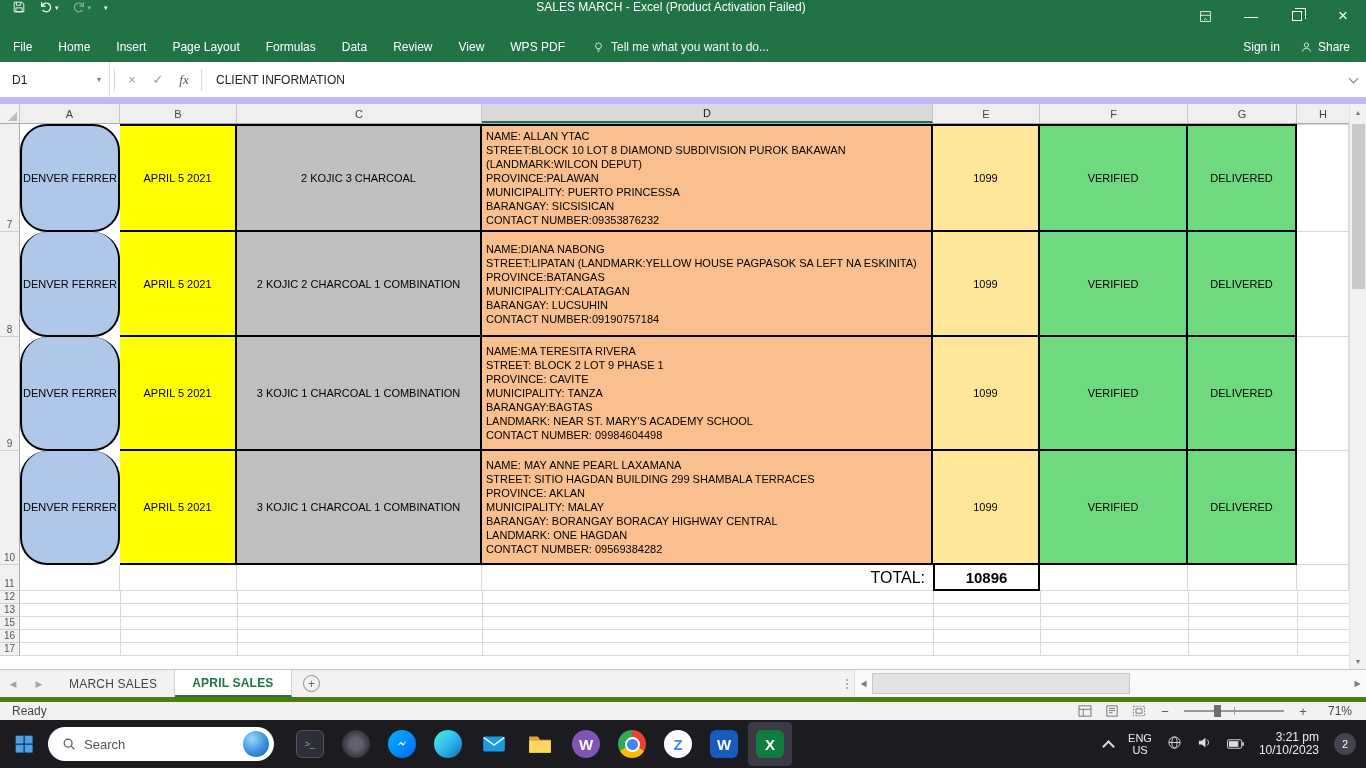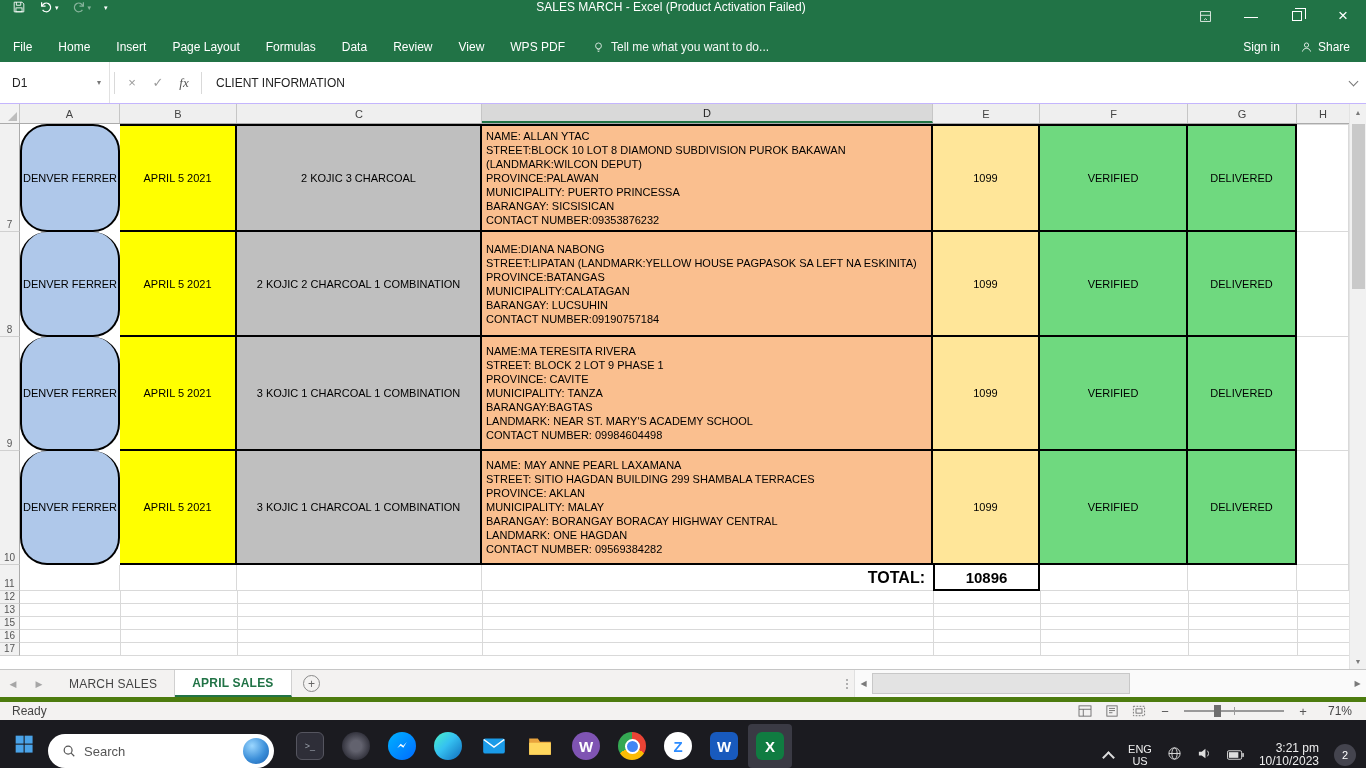--- a/index.html
+++ b/index.html
@@ -19,21 +19,21 @@
   .restore-box::after{content:"";position:absolute;left:2px;top:-4px;width:10px;height:10px;border:1px solid #fff;border-left:none;border-bottom:none;}
 
   
   .ribbon{position:absolute;top:32px;left:0;width:100%;height:30px;background:var(--excel-green,#217346);display:flex;align-items:center;color:#fff;font-size:12px;}
   .rtab{padding:0 13px;height:100%;display:flex;align-items:center;white-space:nowrap;}
   .tellme{display:flex;align-items:center;gap:6px;margin-left:14px;opacity:.95;white-space:nowrap;}
   .ribbon-right{margin-left:auto;display:flex;align-items:center;gap:20px;padding-right:16px;}
   .share-btn{display:flex;align-items:center;gap:5px;}
 
   
-  .formula-bar{position:absolute;top:62px;left:0;width:100%;height:42px;background:#fff;border-bottom:1px solid #c4b5fd;display:flex;align-items:center;}
+  .formula-bar{position:absolute;top:62px;left:0;width:100%;height:42px;background:#fff;border-bottom:7px solid #c4b5fd;display:flex;align-items:center;}
   .name-box{width:110px;height:100%;display:flex;align-items:center;padding-left:12px;font-size:12px;color:#222;position:relative;border-right:1px solid #e1e1e1;}
   .nb-caret{position:absolute;right:8px;font-size:8px;color:#777;}
   .fb-sep{width:1px;height:22px;background:#d9d9d9;margin:0 4px;}
   .fb-btn{width:26px;display:flex;justify-content:center;align-items:center;color:#9a9a9a;font-size:13px;}
   .fb-fx{font-style:italic;font-family:"Liberation Serif","DejaVu Serif",serif;color:#555;font-size:13px;}
   .fb-input{flex:1;font-size:12px;color:#222;padding-left:10px;white-space:nowrap;overflow:hidden;}
   .fb-expand{width:26px;display:flex;justify-content:center;align-items:center;}
   .chev-down{width:7px;height:7px;border-right:1.5px solid #777;border-bottom:1.5px solid #777;transform:rotate(45deg);margin-top:-3px;}
 
   
@@ -58,21 +58,21 @@
   .data-row .c-a{border-left:2px solid #000;background:var(--cell-agent-blue,#AFC8EA);border-radius:27px;}
   .c-b{background:var(--cell-date-yellow,#FFFF00);}
   .c-c{background:var(--cell-order-gray,#BFBFBF);}
   .c-d{background:var(--cell-client-orange,#FABF8F);justify-content:flex-start;text-align:left;white-space:pre-line;line-height:14px;padding:0 4px;}
   .c-e{background:var(--cell-amount-tan,#FFE699);}
   .c-f,.c-g{background:var(--cell-status-green,#6FD97F);}
   .data-row .c-h{border-right:1px solid #D9D9D9;border-bottom:1px solid #D9D9D9;background:#fff;}
   .r-first .c-h{border-top:1px solid #D9D9D9;}
 
   .tcell{flex:0 0 auto;border-right:1px solid #D9D9D9;border-bottom:1px solid #D9D9D9;display:flex;align-items:center;}
-  .total-label{justify-content:flex-end;font-weight:bold;font-size:16px;padding-right:8px;border-right:none;}
+  .total-label{justify-content:flex-end;font-weight:normal;font-size:16px;padding-right:8px;border-right:none;}
   .total-value{justify-content:center;font-weight:bold;font-size:15px;border-left:2px solid #000;border-right:2px solid #000;border-bottom:2px solid #000;background:#fff;}
 
   .empty-span{flex:1;border-bottom:1px solid #D9D9D9;background-repeat:no-repeat;
     background-image:linear-gradient(#D9D9D9,#D9D9D9),linear-gradient(#D9D9D9,#D9D9D9),linear-gradient(#D9D9D9,#D9D9D9),linear-gradient(#D9D9D9,#D9D9D9),linear-gradient(#D9D9D9,#D9D9D9),linear-gradient(#D9D9D9,#D9D9D9),linear-gradient(#D9D9D9,#D9D9D9);
     background-size:1px 100%,1px 100%,1px 100%,1px 100%,1px 100%,1px 100%,1px 100%;
     background-position:100px 0,217px 0,462px 0,913px 0,1020px 0,1168px 0,1277px 0;}
 
   
   .vscroll{position:absolute;left:1349px;top:104px;width:17px;height:565px;background:#F1F1F1;border-left:1px solid #E3E3E3;}
   .vs-arrow{position:absolute;left:0;width:100%;height:16px;display:flex;align-items:center;justify-content:center;font-size:7px;color:#7a7a7a;}
@@ -98,21 +98,21 @@
   .status-left{padding-left:12px;}
   .status-right{margin-left:auto;display:flex;align-items:center;gap:13px;padding-right:14px;}
   .view-ic{display:flex;align-items:center;}
   .zoom-btn{font-size:13px;color:#555;width:12px;text-align:center;}
   .zoom-track{width:100px;height:2px;background:#9a9a9a;position:relative;}
   .zoom-track::before{content:"";position:absolute;left:50%;top:-3px;width:1px;height:8px;background:#9a9a9a;}
   .zoom-thumb{position:absolute;left:30%;top:-5px;width:7px;height:12px;background:#6e6e6e;}
   .zoom-pct{min-width:30px;text-align:right;}
 
   
-  .taskbar{position:absolute;top:720px;left:0;width:100%;height:48px;background:var(--taskbar-dark,#1B1B20);display:flex;align-items:flex-end;color:#eee;}
+  .taskbar{position:absolute;top:720px;left:0;width:100%;height:48px;background:var(--taskbar-dark,#1B1B20);display:flex;align-items:center;color:#eee;}
   .tb-start{width:48px;height:48px;display:flex;align-items:center;justify-content:center;}
   .search-pill{width:226px;height:34px;background:#fff;border-radius:17px;display:flex;align-items:center;gap:8px;padding:0 5px 0 14px;color:#555;font-size:13px;margin-right:14px;flex:0 0 auto;}
   .pill-thumb{margin-left:auto;width:26px;height:26px;border-radius:50%;background:radial-gradient(circle at 35% 30%,#9bd7ff,#3c8fd9 55%,#1b5fae);}
   .apps{display:flex;align-items:center;gap:2px;}
   .app{width:44px;height:44px;display:flex;align-items:center;justify-content:center;border-radius:4px;}
   .app.active{background:#3A3A44;}
   .ic{width:28px;height:28px;border-radius:50%;display:flex;align-items:center;justify-content:center;font-weight:bold;font-size:15px;overflow:hidden;}
   .sq{border-radius:6px;}
   .ic-cmd{background:#2E2E38;border:1px solid #55555F;color:#9AA0AA;font-size:9px;font-weight:normal;}
   .ic-tor{background:radial-gradient(circle,#62626E 28%,#32323C 72%);}

